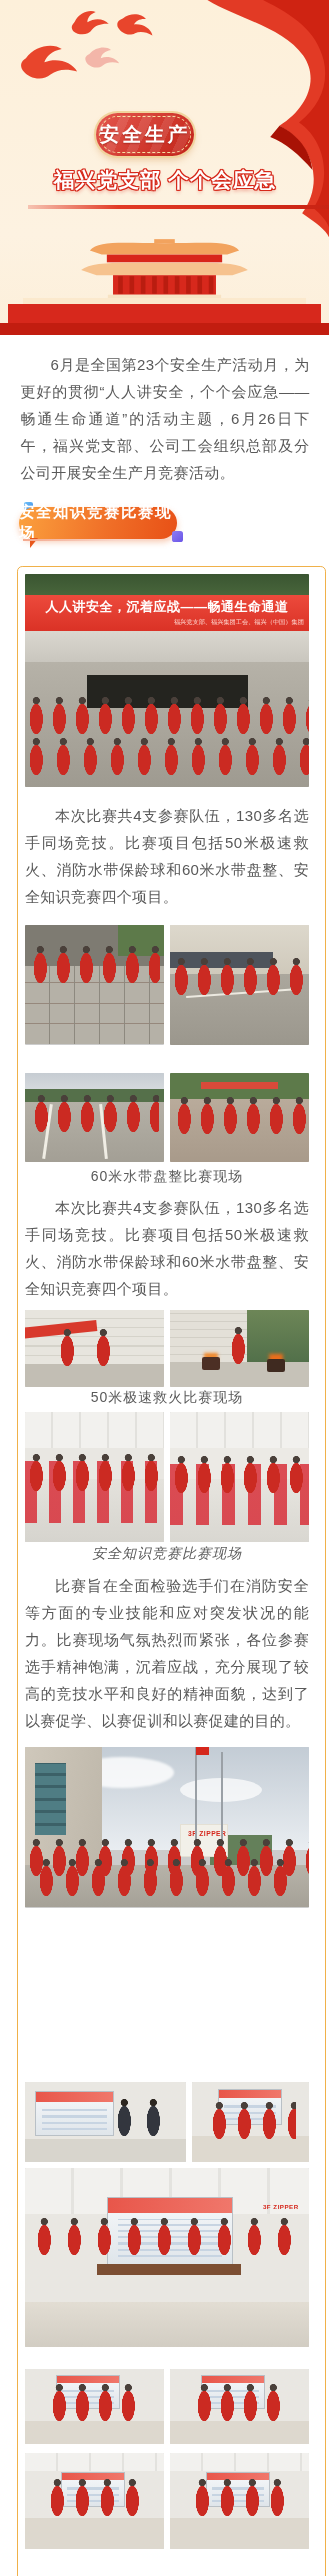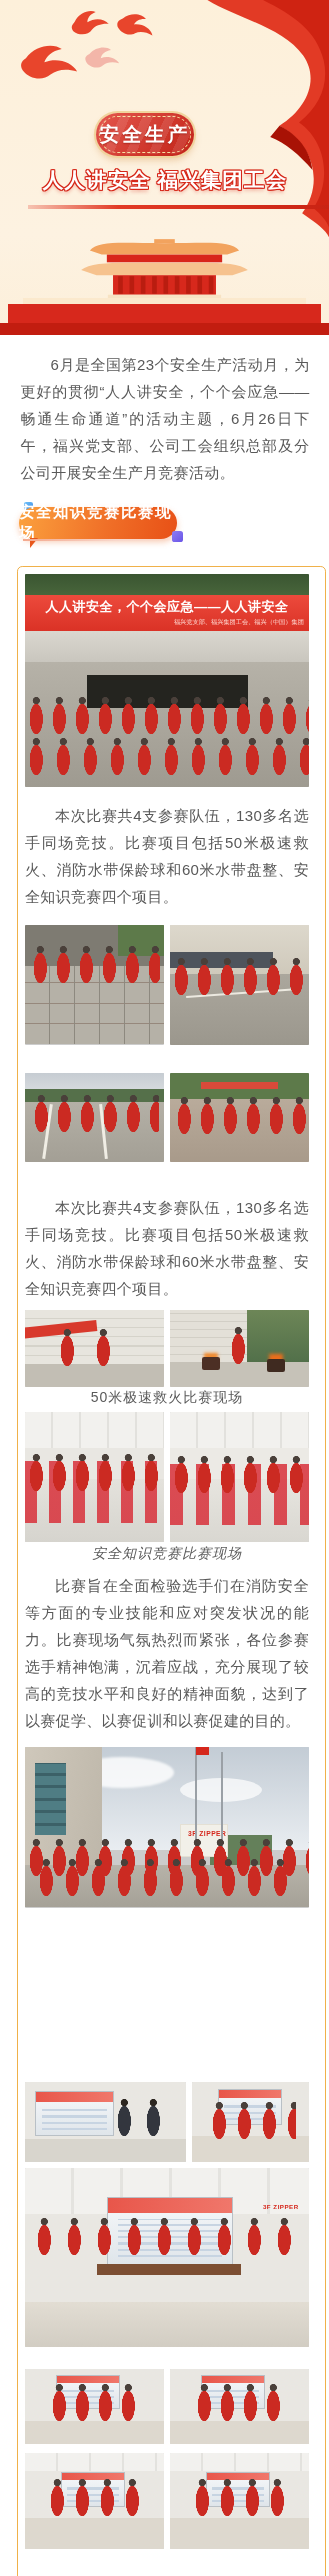--- a/index.html
+++ b/index.html
@@ -65,21 +65,21 @@
     <div class="ribbon-tail"></div>
     <svg class="doves-svg" width="155" height="82" viewBox="0 0 300 160">
       <path d="M118 18 C130 2 152 0 162 8 C150 10 144 16 142 24 C158 18 176 24 182 36 C168 32 156 34 148 40 C138 50 120 46 112 36 C108 28 110 24 118 18 Z" fill="#e8452c" transform="rotate(-12 150 25)"></path>
       <path d="M208 26 C220 10 242 8 252 16 C240 18 234 24 232 32 C248 26 266 32 272 44 C258 40 246 42 238 48 C228 58 210 54 202 44 C198 36 200 32 208 26 Z" fill="#e8452c" transform="rotate(14 240 35)"></path>
       <path d="M146 88 C158 74 178 72 188 80 C176 82 170 88 168 96 C182 90 198 96 204 106 C190 102 180 104 172 110 C162 118 146 114 140 104 C136 96 138 92 146 88 Z" fill="#f3b6a9"></path>
       <path d="M22 96 C40 70 76 66 92 78 C72 82 62 92 58 104 C84 94 112 104 122 122 C100 116 84 118 70 128 C54 142 28 136 16 120 C10 110 12 102 22 96 Z" fill="#e8452c"></path>
     </svg>
     <div class="hero-badge">
       <span class="hero-badge-text">安全生产</span>
     </div>
-    <div class="hero-slogan">人人讲安全 福兴集团工会</div>
+    <div class="hero-slogan">福兴党支部 个个会应急</div>
     <svg class="gate-svg" width="175" height="62" viewBox="0 0 340 120">
       <path d="M25 24 C42 4 88 10 170 10 C252 10 298 4 315 24 L292 32 L48 32 Z" fill="#f2a35e"></path>
       <rect x="150" y="2" width="40" height="8" fill="#f2a35e"></rect>
       <rect x="58" y="32" width="224" height="15" fill="#d8251a"></rect>
       <path d="M8 62 C30 44 84 48 170 48 C256 48 310 44 332 62 L302 72 L38 72 Z" fill="#f6c28e"></path>
       <rect x="70" y="72" width="200" height="38" fill="#d7281c"></rect>
       <g fill="#b91d10">
         <rect x="80" y="74" width="9" height="34"></rect>
           <rect x="102" y="74" width="9" height="34"></rect>
         <rect x="124" y="74" width="9" height="34"></rect>
@@ -105,21 +105,21 @@
   </div>
   <div class="sec-tail"></div>
   <div class="sec-underline"></div>
   <div class="sq-purple"></div>
 
   <div class="gallery"></div>
 
   <div class="ph" style="left:25px;top:574px;width:284px;height:213px;">
     <div class="ly" style="left:0;top:0;width:284px;height:27px;background:linear-gradient(#3a5531,#4c6a3e);"></div>
     <div class="ly banner-red" style="left:0;top:20.6px;width:284px;height:36px;">
-      <span class="banner-main">人人讲安全，个个会应急——人人讲安全</span>
+      <span class="banner-main">人人讲安全，沉着应战——畅通生命通道</span>
       <span class="banner-sub">福兴党支部、福兴集团工会、福兴（中国）集团</span>
     </div>
     <div class="ly" style="left:0;top:57px;width:284px;height:31px;background:linear-gradient(#dad7cf,#c9c6be);"></div>
     <div class="ly" style="left:0;top:88px;width:284px;height:126px;background:linear-gradient(#b6b2a8,#9e9a90);"></div>
     <div class="ly" style="left:62px;top:101px;width:161px;height:33px;background:#24241f;"></div>
     <div class="figs" style="left:0;top:122px;width:284px;height:40px;"></div>
     <div class="figs" style="left:0;top:163px;width:284px;height:50px;background-size:27px 47px;"></div>
   </div>
 
   <p class="body-text" style="left:25px;top:802px;width:284px;">本次比赛共4支参赛队伍，130多名选手同场竞技。比赛项目包括50米极速救火、消防水带保龄球和60米水带盘整、安全知识竞赛四个项目。</p>
@@ -145,20 +145,21 @@
     <div class="ly" style="left:20.6px;top:31px;width:3.1px;height:55px;background:#f0ede4;transform:rotate(8deg);"></div>
     <div class="ly" style="left:77px;top:31px;width:3.1px;height:55px;background:#f0ede4;transform:rotate(-6deg);"></div>
     <div class="figs" style="left:5.2px;top:20.6px;width:129px;height:40px;"></div>
   </div>
   <div class="ph" style="left:170px;top:1073px;width:139px;height:89px;">
     <div class="ly" style="left:0;top:0;width:139px;height:26px;background:#5d7a4a;"></div>
     <div class="ly" style="left:31px;top:9.3px;width:77px;height:7.2px;background:#d84a3a;"></div>
     <div class="ly" style="left:0;top:26px;width:139px;height:63px;background:linear-gradient(#b9ab9b,#a89a8a);"></div>
     <div class="figs" style="left:3.1px;top:23px;width:133px;height:39px;"></div>
   </div>
+  <p class="caption" style="left:25px;top:1168px;">60米水带盘整比赛现场</p>
 
   <p class="body-text" style="left:25px;top:1194px;width:284px;">本次比赛共4支参赛队伍，130多名选手同场竞技。比赛项目包括50米极速救火、消防水带保龄球和60米水带盘整、安全知识竞赛四个项目。</p>
 
   <div class="ph" style="left:25px;top:1310px;width:139px;height:77px;">
     <div class="ly" style="left:0;top:0;width:139px;height:54px;background:repeating-linear-gradient(0deg,#e7e5de 0 8.2px,#d5d3ca 8.2px 9.3px);"></div>
     <div class="ly" style="left:-5.2px;top:14.4px;width:77px;height:11.3px;background:#d8392c;transform:rotate(-6deg);"></div>
     <div class="ly" style="left:0;top:54px;width:139px;height:23px;background:#c2beb4;"></div>
     <div class="figs" style="left:31px;top:17.5px;width:72px;height:52px;background-size:36px 52px;"></div>
   </div>
   <div class="ph" style="left:170px;top:1310px;width:139px;height:77px;">

